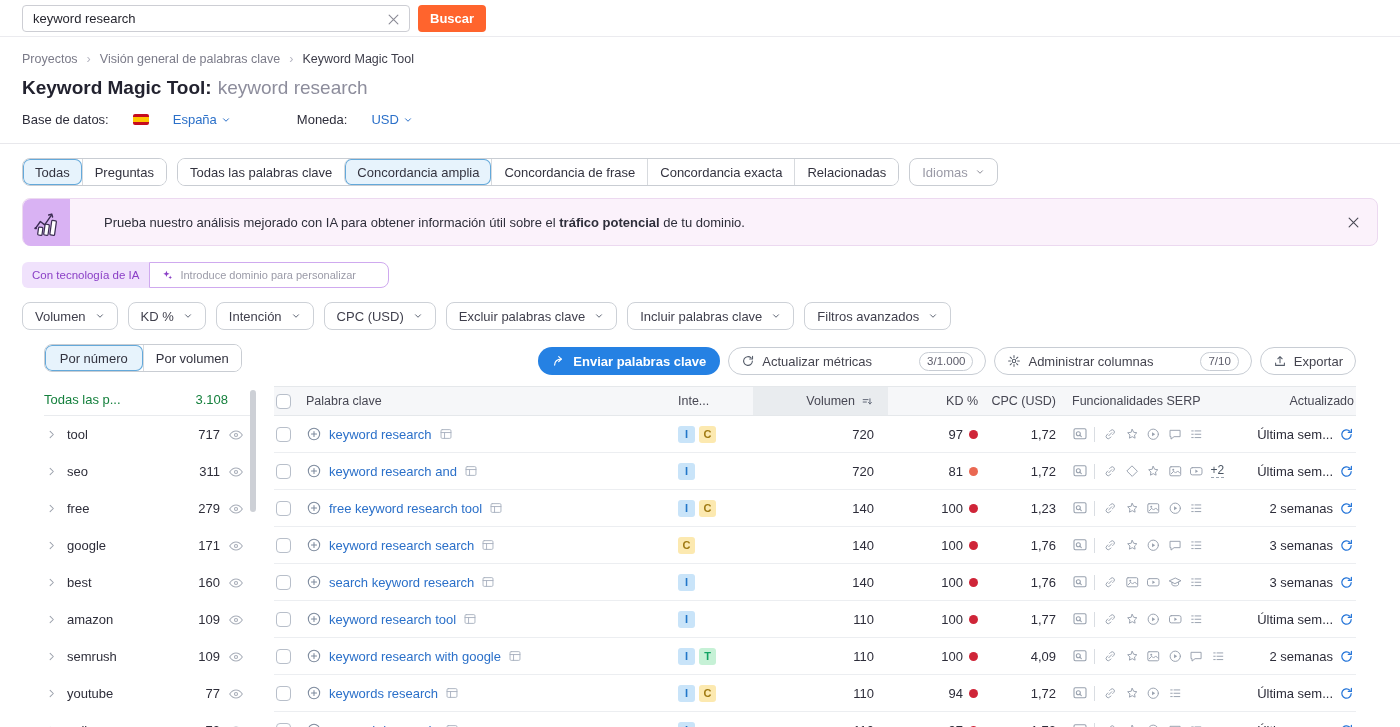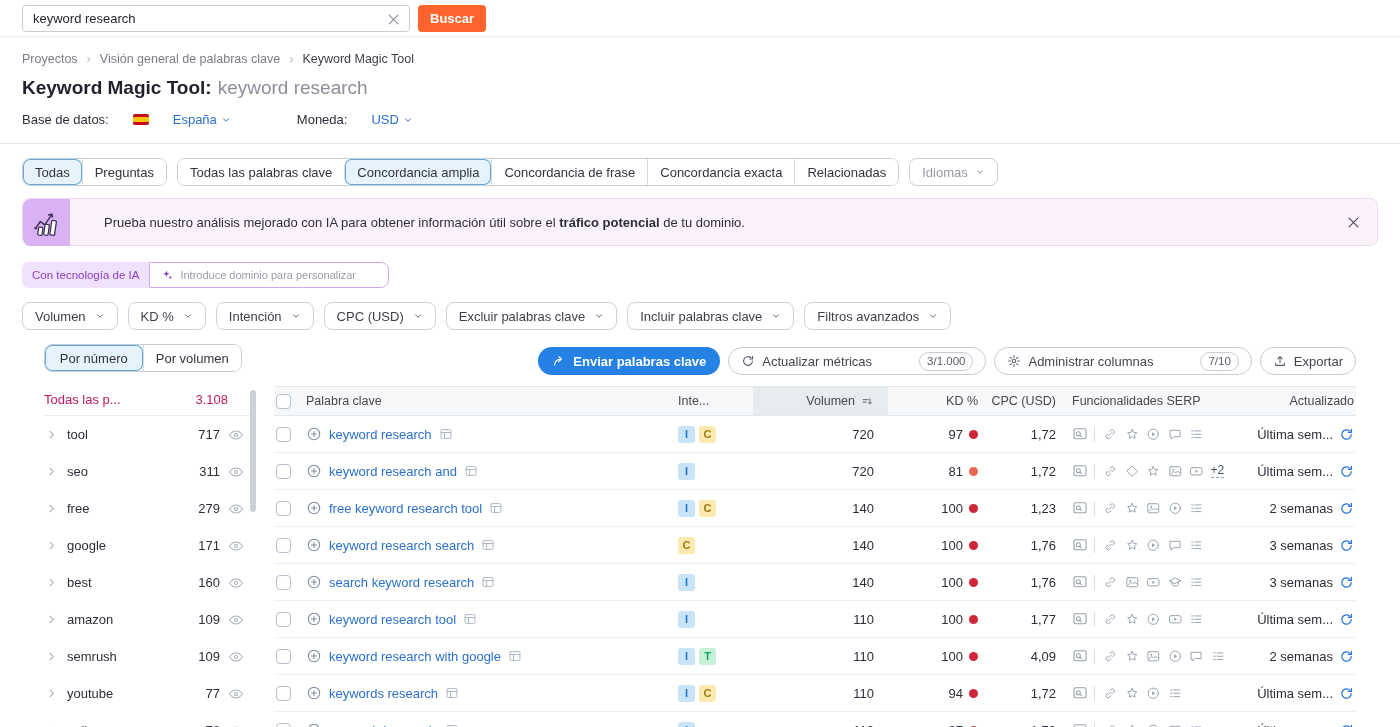--- a/index.html
+++ b/index.html
@@ -57,21 +57,21 @@
   
   .filtersrow { margin-top:14px; display:flex; gap:10px; }
   .pill { height:28px; display:flex; align-items:center; gap:9px; border:1px solid #cdd1d7; border-radius:8px; background:#fff; font:inherit; color:#3f3f4c; padding:0 12px; cursor:pointer; }
   .pill .ic { width:10px; height:10px; stroke-width:2.4; color:#5f6675; }
 
   
   .main { margin-top:14px; display:flex; gap:18px; padding:0 22px; }
   .sidebar { width:212px; flex:none; position:relative; }
   .side-toggle { display:flex; border:1px solid #c9cdd3; border-radius:8px; overflow:hidden; width:198px; }
   .side-toggle .seg-item { flex:1; height:26px; padding:0 8px; }
-  .side-head { margin-top:12px; height:32px; display:flex; align-items:center; border-bottom:1px solid #e9ebee; color:#be185d; }
+  .side-head { margin-top:12px; height:32px; display:flex; align-items:center; border-bottom:1px solid #e9ebee; color:#15803d; }
   .side-head .lbl { flex:1; }
   .side-head .cnt { margin-right:28px; }
   .side-item { height:37px; display:flex; align-items:center; cursor:pointer; }
   .side-chev { width:11px !important; height:11px !important; color:#9aa0ab; stroke-width:2.2 !important; margin:0 10px 0 2px; }
   .side-label { flex:1; color:#2e2e3a; }
   .side-count { color:#2e2e3a; margin-right:8px; }
   .side-eye { width:16px !important; height:16px !important; color:#a7adb8; margin-right:12px; stroke-width:1.6 !important; cursor:pointer; }
   .side-scroll { position:absolute; right:0; top:46px; width:6px; height:122px; background:#cdd0d6; border-radius:3px; }
 
   

